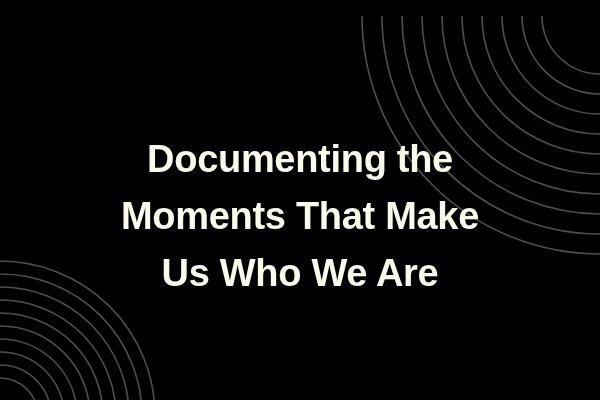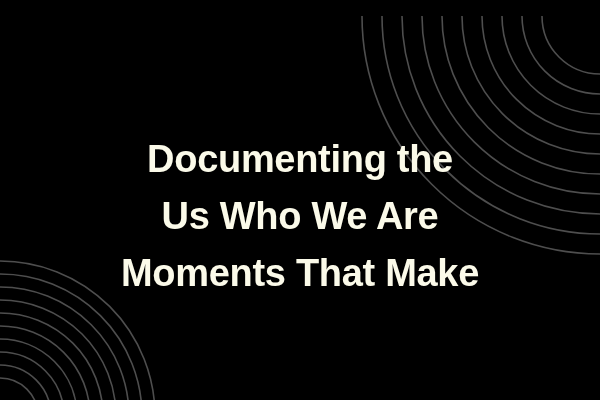--- a/index.html
+++ b/index.html
@@ -87,17 +87,17 @@
           <circle cx="0" cy="400" r="116" stroke="#4e4e4e" stroke-width="1.6" fill="none"></circle>
           <circle cx="0" cy="400" r="129" stroke="#4e4e4e" stroke-width="1.6" fill="none"></circle>
           <circle cx="0" cy="400" r="142" stroke="#4e4e4e" stroke-width="1.6" fill="none"></circle>
           <circle cx="0" cy="400" r="155" stroke="#4e4e4e" stroke-width="1.6" fill="none"></circle>
         </g>
     </svg>
   </div>
 
   <div class="headline">
     <div class="headline-line">Documenting the</div>
+    <div class="headline-line">Moments That Make</div>
     <div class="headline-line">Us Who We Are</div>
-    <div class="headline-line">Moments That Make</div>
   </div>
 
 </div>
 
 </body></html>

